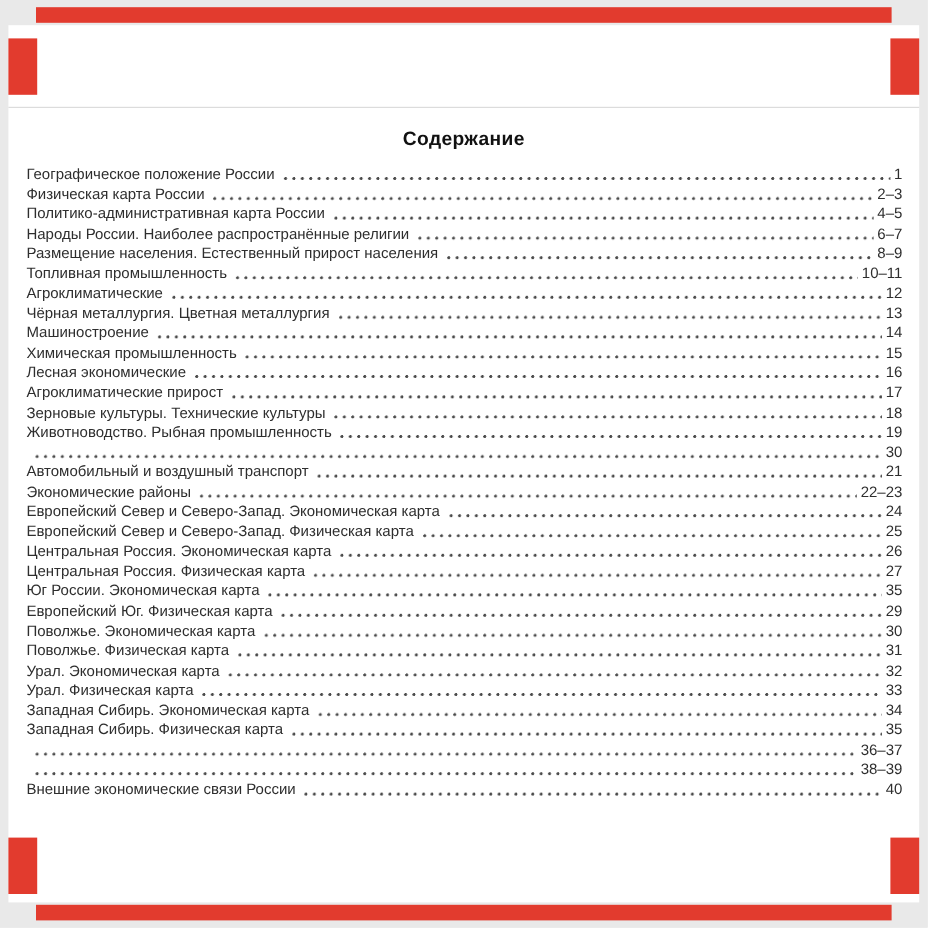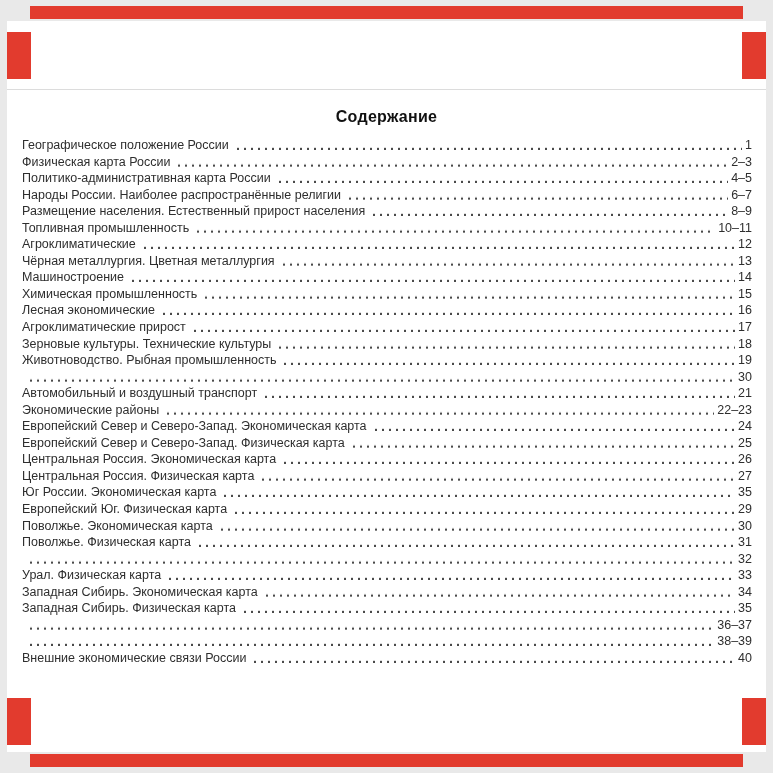--- a/index.html
+++ b/index.html
@@ -226,20 +226,21 @@
         <span class="label">Поволжье. Экономическая карта</span>
         <span class="dots"></span>
         <span class="page-num">30</span>
       </div>
       <div class="row">
         <span class="label">Поволжье. Физическая карта</span>
         <span class="dots"></span>
         <span class="page-num">31</span>
       </div>
       <div class="row">
+        <span class="label">Урал. Экономическая карта</span>
         <span class="dots"></span>
         <span class="page-num">32</span>
       </div>
       <div class="row">
         <span class="label">Урал. Физическая карта</span>
         <span class="dots"></span>
         <span class="page-num">33</span>
       </div>
       <div class="row">
         <span class="label">Западная Сибирь. Экономическая карта</span>

